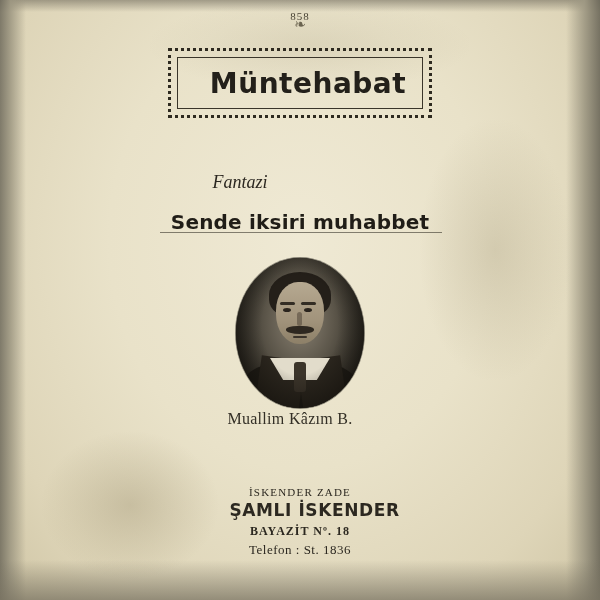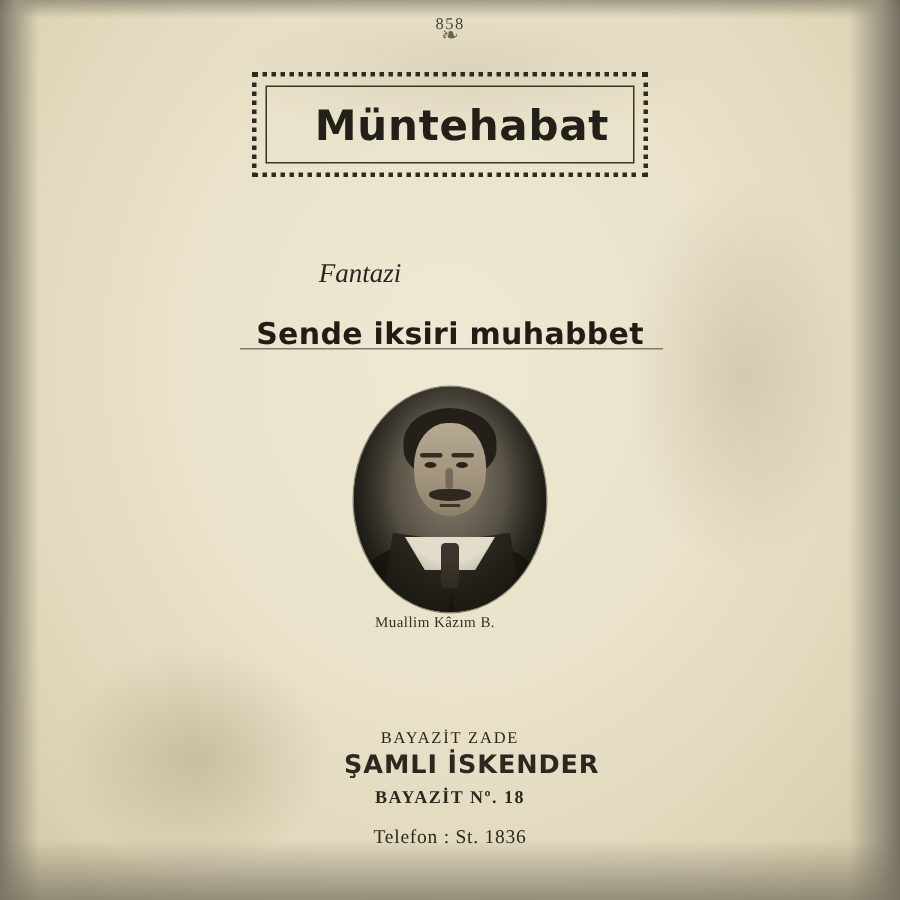--- a/index.html
+++ b/index.html
@@ -210,21 +210,21 @@
   .portrait .vignette {
     position: absolute; inset: 0;
     background: radial-gradient(ellipse at 50% 45%, rgba(0,0,0,0) 42%, rgba(10,8,5,.55) 78%, rgba(8,6,4,.85) 100%);
   }
 
   .caption {
     position: absolute;
     left: 0; top: 410px; width: 580px;
     text-align: center;
     font-family: "Liberation Serif", serif;
-    font-size: 10px;
+    font-size: 16px;
     color: #332f26;
     letter-spacing: .3px;
   }
 
   .imprint {
     position: absolute;
     left: 0; top: 486px; width: 600px;
     text-align: center;
     color: #2c2820;
   }
@@ -245,21 +245,21 @@
     font-family: "Liberation Serif", serif;
     font-weight: 700;
     font-size: 12px;
     letter-spacing: 1px;
     margin-top: 4px;
   }
   .imprint .line4 {
     font-family: "Liberation Serif", serif;
     font-size: 13px;
     letter-spacing: .5px;
-    margin-top: 11px;
+    margin-top: 3px;
   }
 </style>
 </head>
 <body>
 
 <div class="page">
 
   <div class="stain-c"></div>
   <div class="stain-b"></div>
   <div class="stain-a"></div>
@@ -296,21 +296,21 @@
       <div class="eye-r"></div>
       <div class="nose"></div>
       <div class="mustache"></div>
       <div class="mouth"></div>
       <div class="vignette"></div>
     </div>
 
     <div class="caption">Muallim Kâzım B.</div>
 
     <div class="imprint">
-      <div class="line1">BAYAZİT ZADE</div>
+      <div class="line1">İSKENDER ZADE</div>
       <div class="line2">ŞAMLI İSKENDER</div>
       <div class="line3">BAYAZİT Nº. 18</div>
       <div class="line4">Telefon : St. 1836</div>
     </div>
 
   </div>
 
   <div class="edge-top"></div>
   <div class="edge-left"></div>
   <div class="edge-right"></div>

